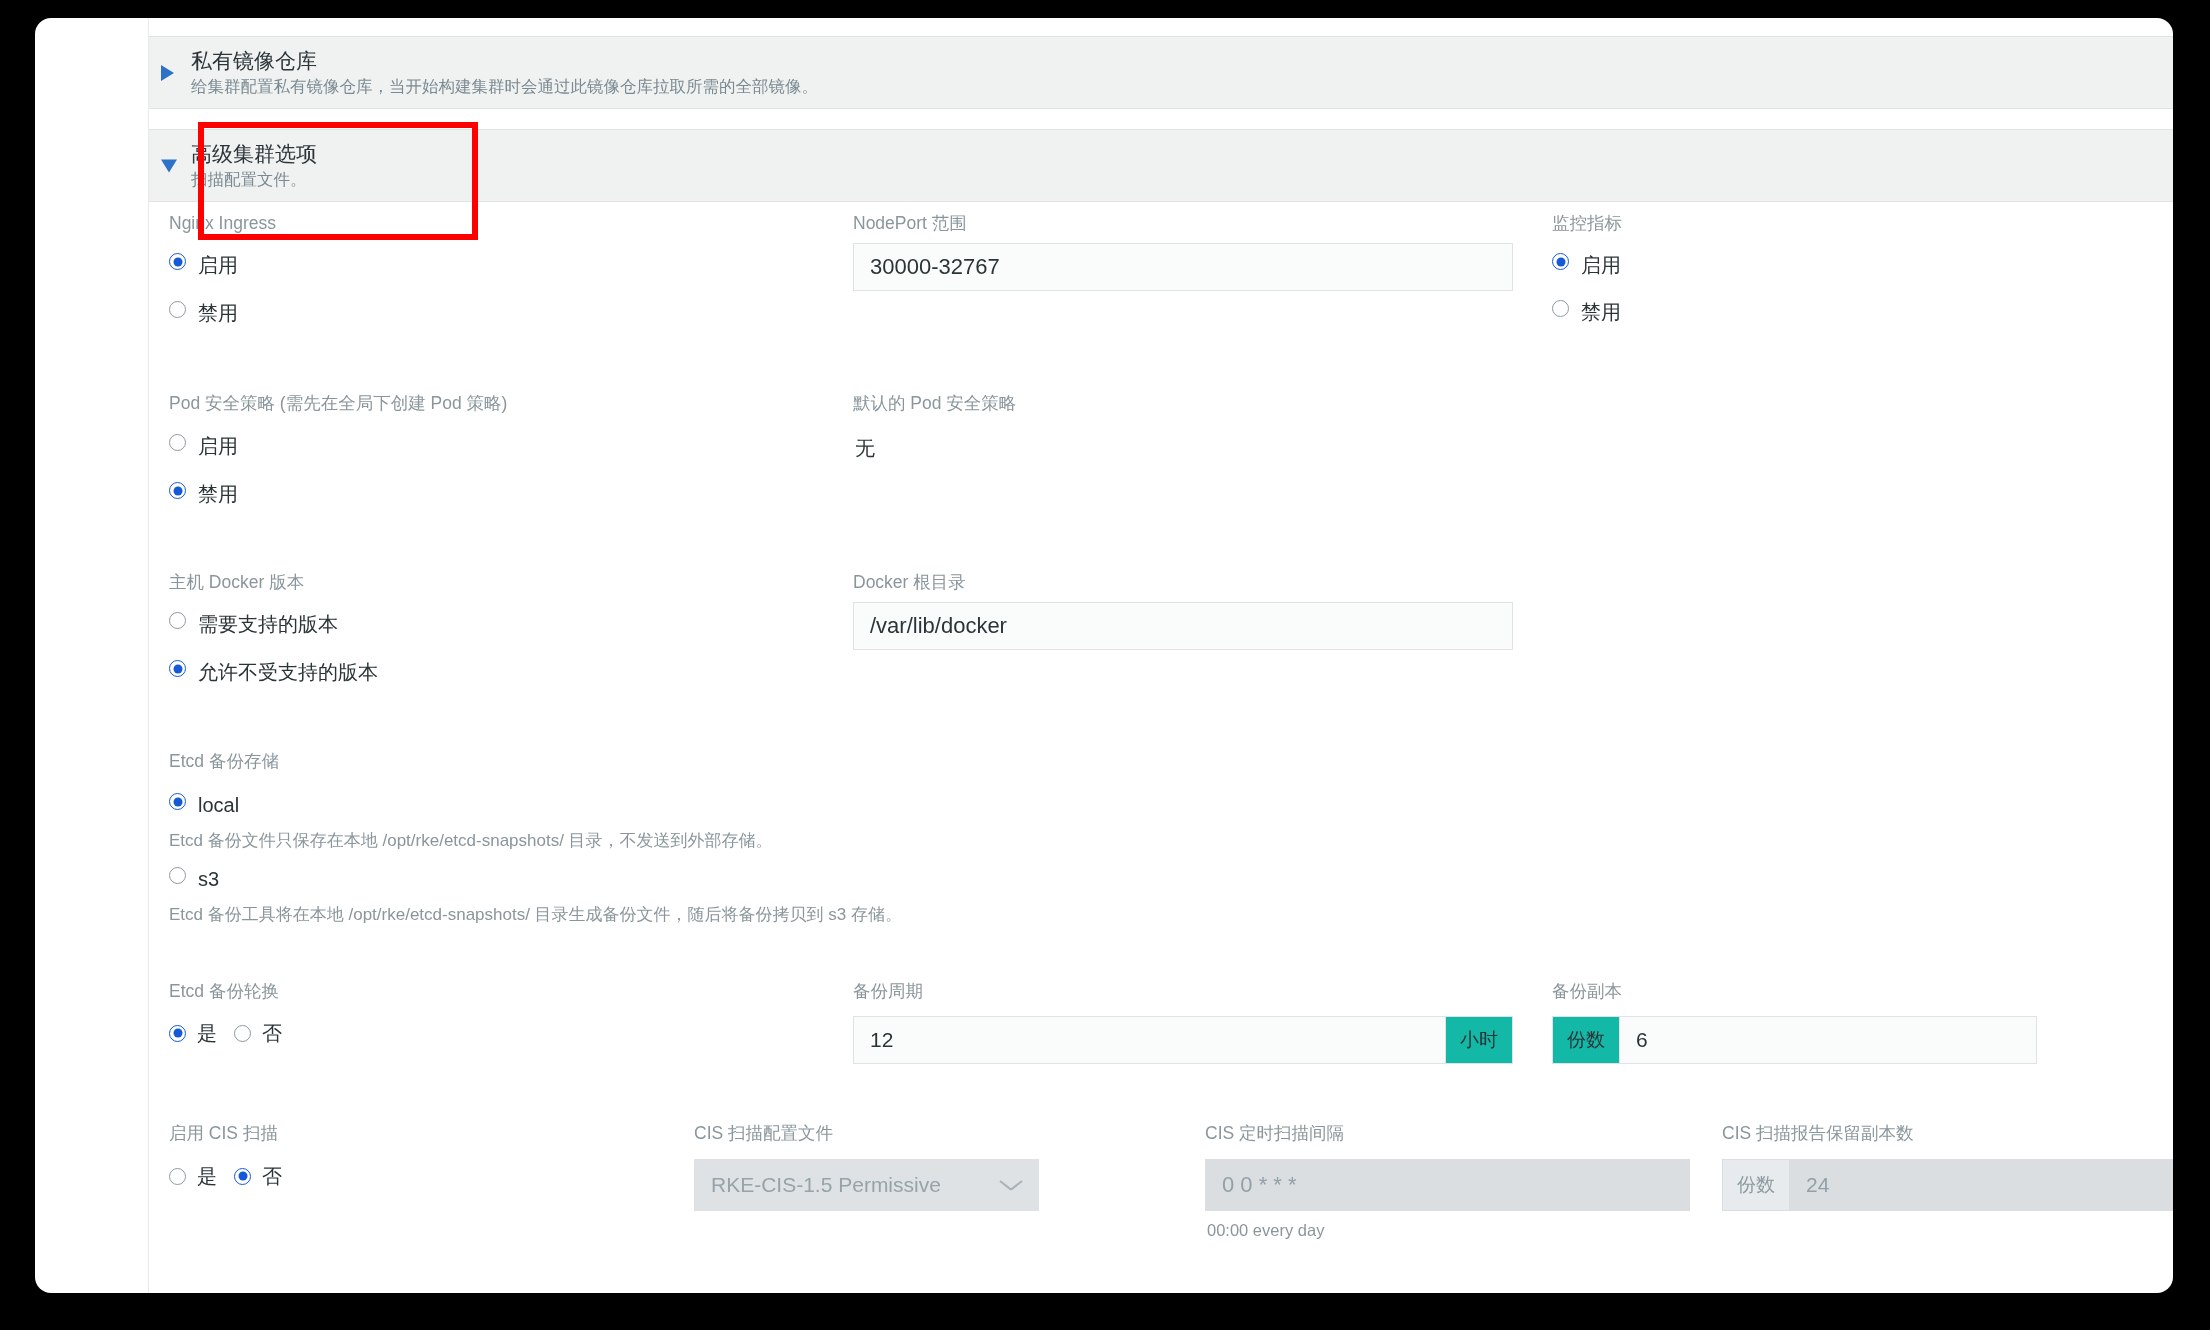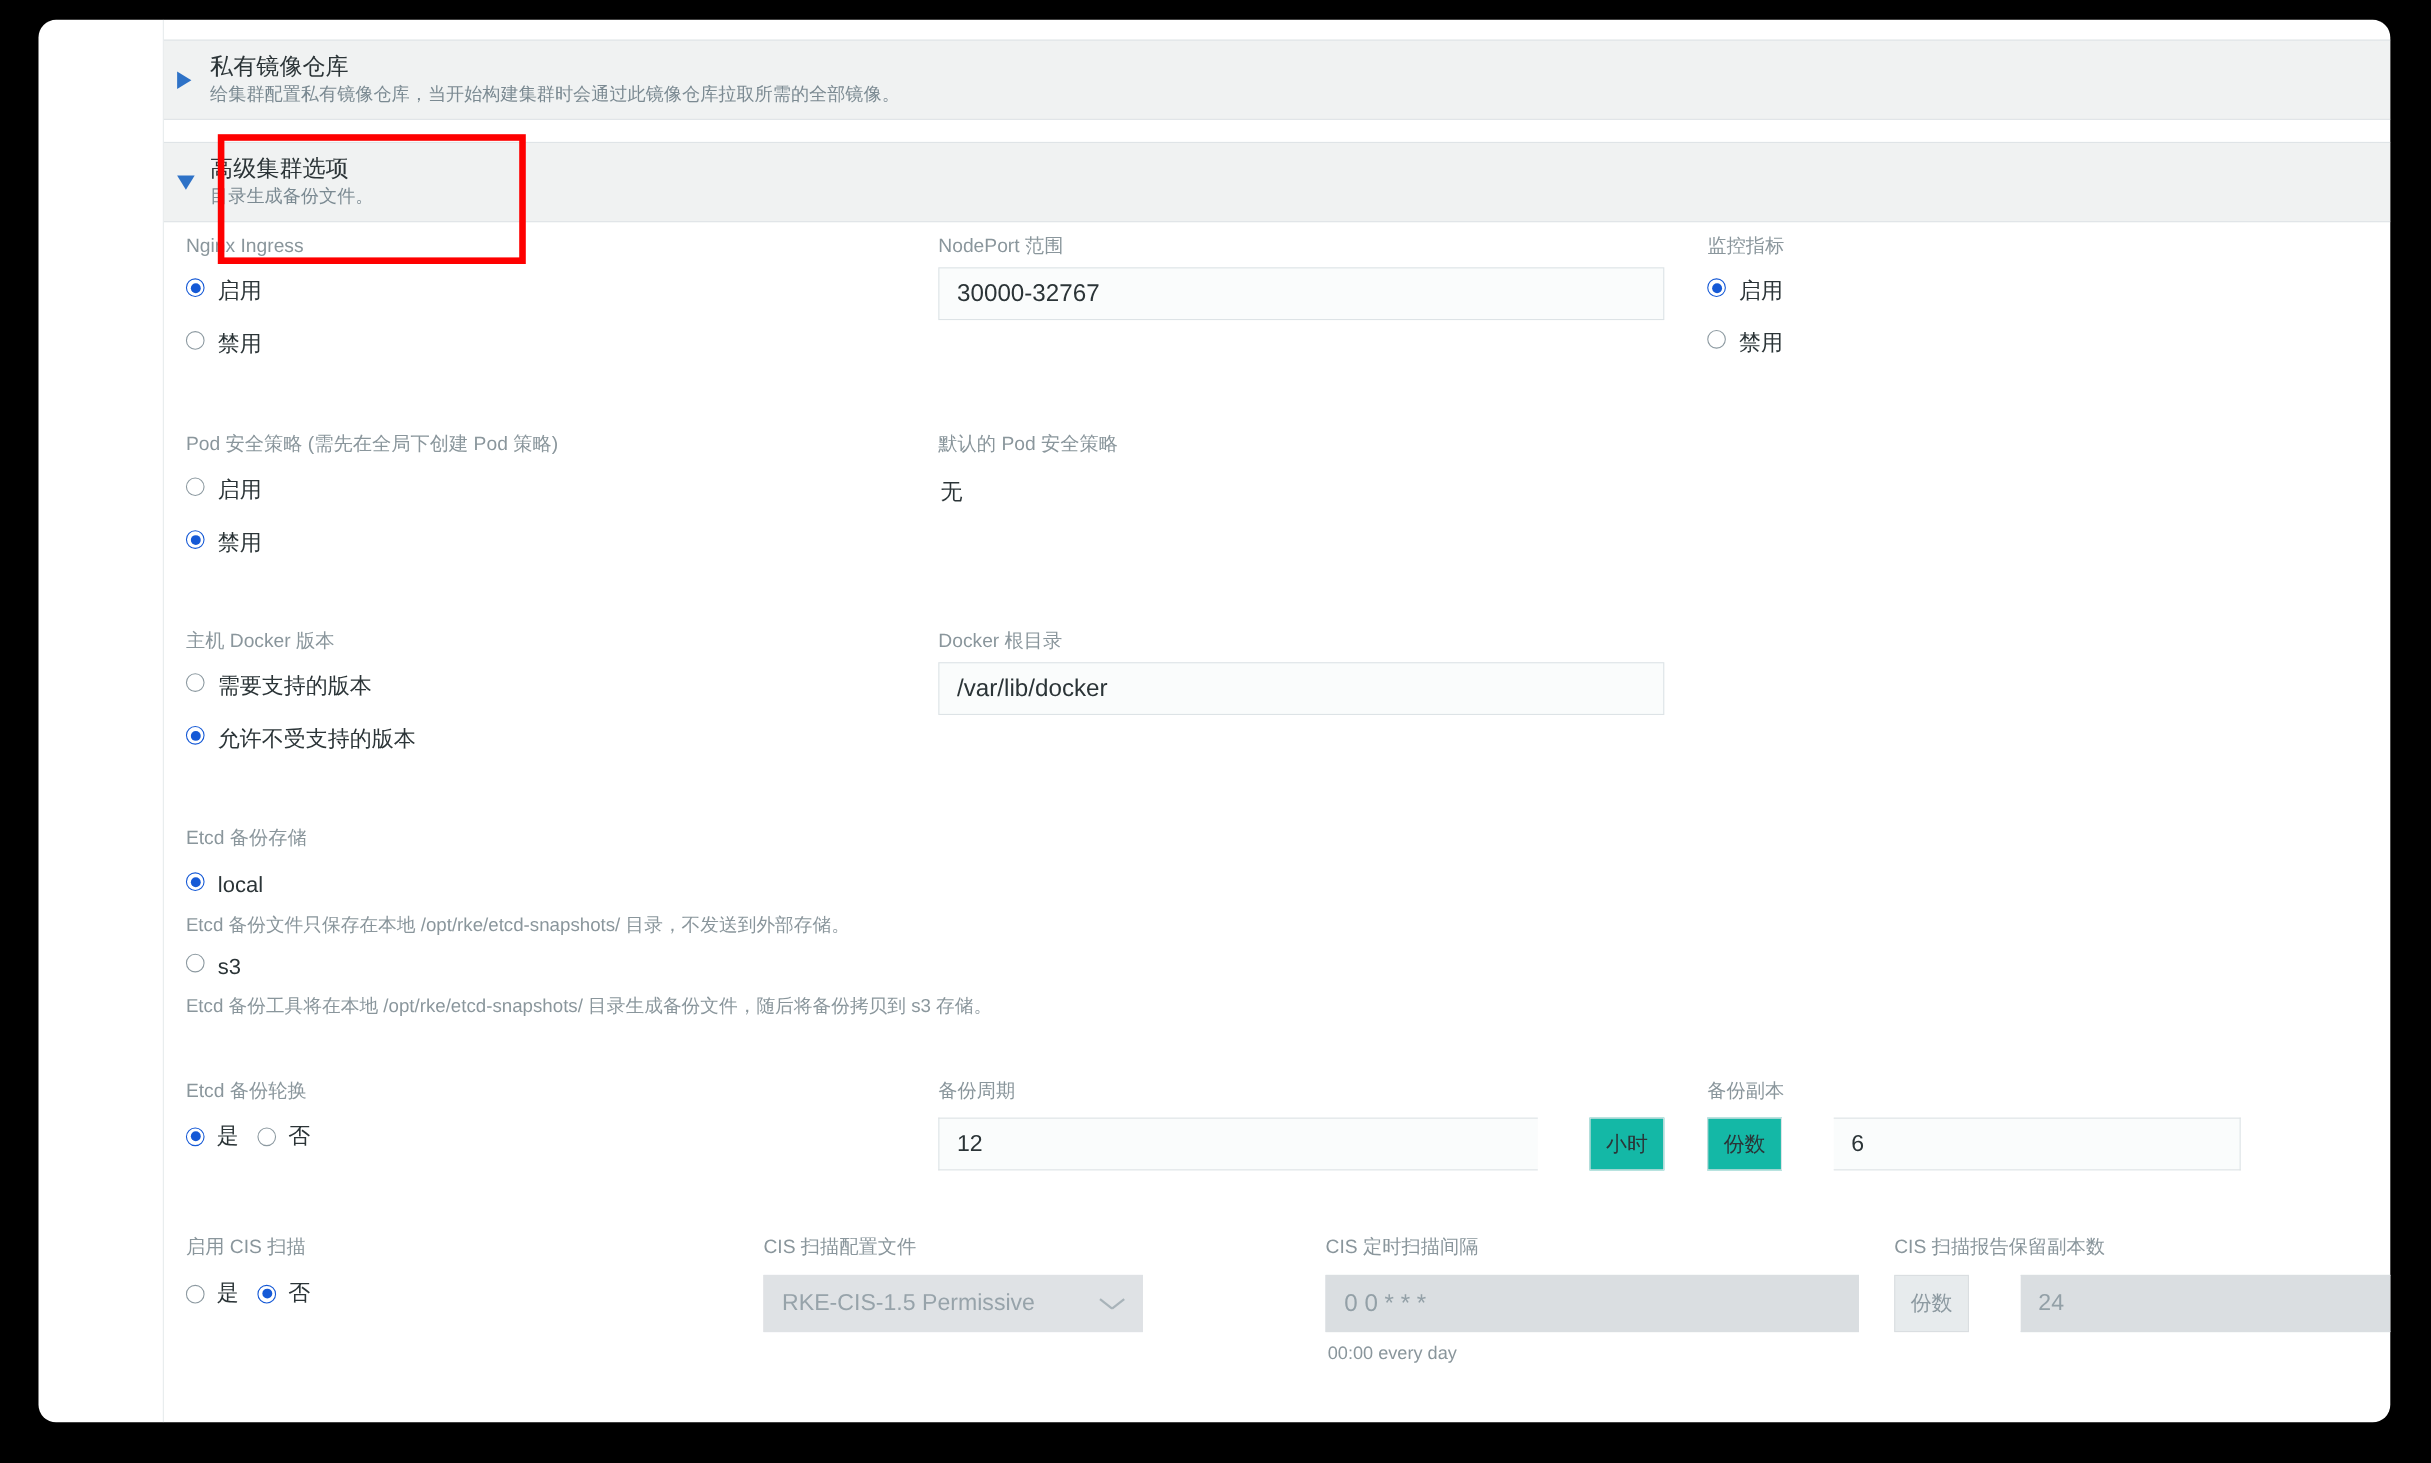--- a/index.html
+++ b/index.html
@@ -174,21 +174,20 @@
     background: #dadee1;
     border-color: #dadee1;
   }
   .input-box.disabled .val { color: #93a0a7; }
 
   
   .addon-group {
     position: absolute;
     display: flex;
     height: 48px;
-    gap: 47px;
   }
   .addon {
     display: flex;
     align-items: center;
     justify-content: center;
     background: #14b8a6;
     border: 1px solid #dde3e6;
     font-size: 19px;
     color: #2b3437;
     padding: 0 14px;
@@ -261,21 +260,21 @@
     <div class="acc-text">
       <div class="acc-title">私有镜像仓库</div>
       <div class="acc-sub">给集群配置私有镜像仓库，当开始构建集群时会通过此镜像仓库拉取所需的全部镜像。</div>
     </div>
   </div>
 
   <div class="accordion" id="accordion-advanced">
     <div class="acc-caret caret-down"></div>
     <div class="acc-text">
       <div class="acc-title">高级集群选项</div>
-      <div class="acc-sub">目录生成备份文件。</div>
+      <div class="acc-sub">扫描配置文件。</div>
     </div>
   </div>
 
   <div id="red-highlight"></div>
 
   <div id="form-area">
 
     <div class="field-label" style="left:20px; top:9px;">Nginx Ingress</div>
 
     <div class="radio-row" style="left:20px; top:50px;">

